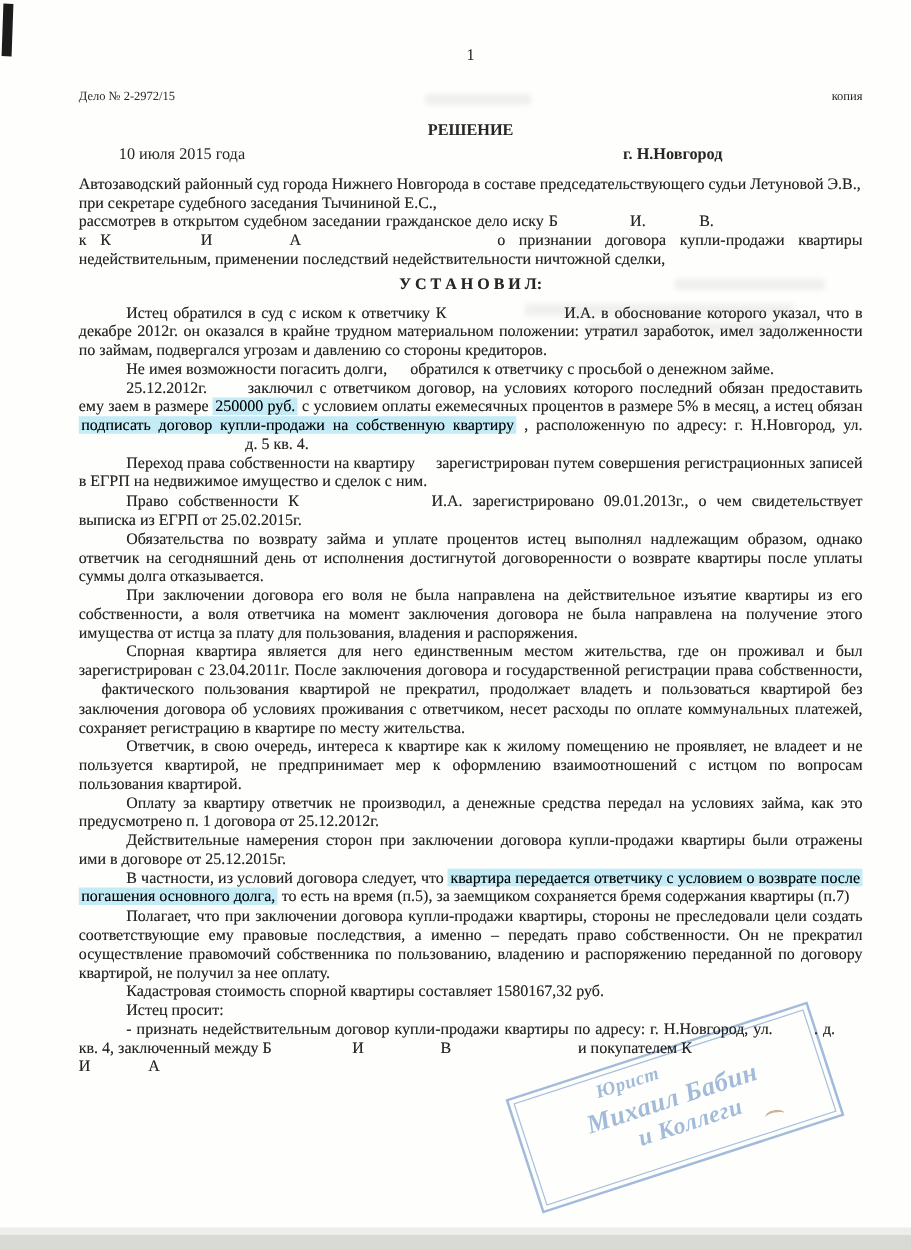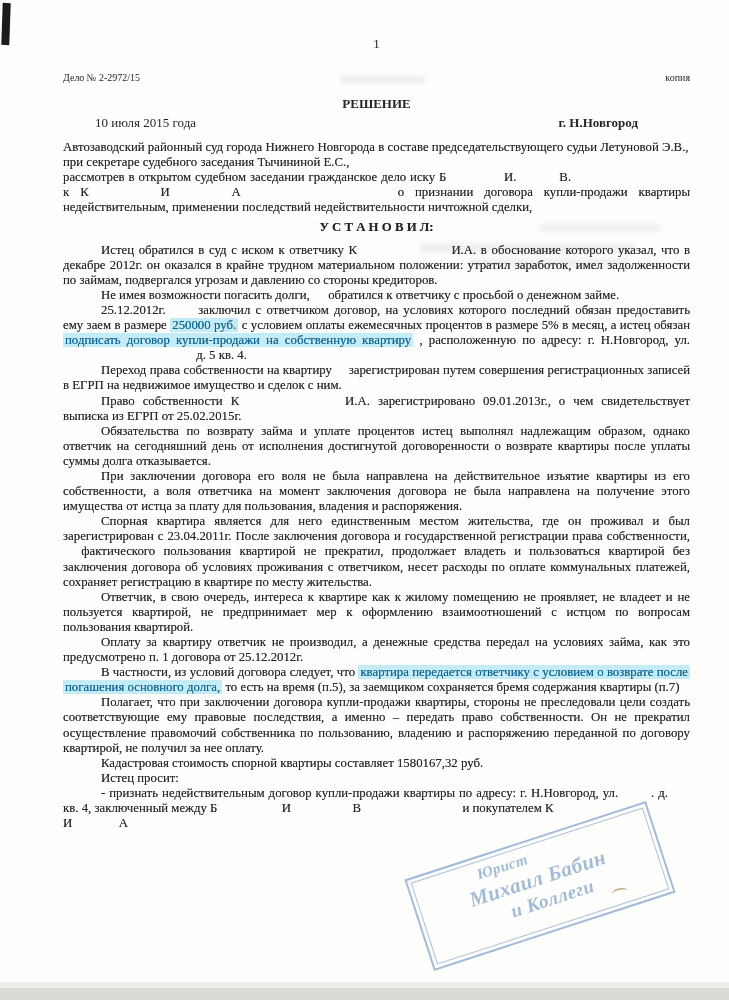--- a/index.html
+++ b/index.html
@@ -8,28 +8,28 @@
     background:#fefefd;
     font-family:"Liberation Serif","DejaVu Serif",serif;
     color:#262626;
   }
   .content{position:absolute;left:63px;top:0;width:627px;}
   .pageno{ text-align:center;margin-top:36px;font-size:13px;}
   .row1{display:flex;justify-content:space-between;margin-top:20px;font-size:10px;}
   .title-block{text-align:center;font-weight:bold;margin-top:13px;font-size:13px;line-height:16px;}
   .row2{display:flex;justify-content:space-between;margin-top:3px;font-size:13px;gap:32px;}
   .row2 .date{margin-left:32px;}
-  .row2 .city{font-weight:bold;margin-right:52px;}
+  .row2 .city{font-weight:bold;margin-right:112px;}
   .bodytext{margin-top:9px;font-size:12.8px;line-height:15.1px;
     text-shadow:0 0 0.4px rgba(40,40,40,0.55);}
   .para{text-align:justify;}
   .para.indent{text-indent:38px;}
   .para.center{text-align:center;font-weight:bold;margin:5px 0 7px;text-indent:0;}
   .gap{display:inline-block;height:2px;}
-  .hl{background:#c4ecf7;color:#0369a1;padding:0 2px;box-decoration-break:clone;}
+  .hl{background:#c4ecf7;color:#000000;padding:0 2px;box-decoration-break:clone;}
   
   .corner-mark{position:absolute;left:2px;top:3px;width:8px;height:42px;background:#1c1c1c;transform:rotate(2deg);}
   .scan-bottom{position:absolute;left:0;right:0;bottom:0;height:12px;background:#d9d9d6;}
   .scan-bottom-fade{position:absolute;left:0;right:0;bottom:12px;height:6px;background:#ededeb;}
   .smudge{position:absolute;background:#8a8a8a;opacity:.12;filter:blur(2px);border-radius:3px;}
   .ink-speck{position:absolute;left:612px;top:888px;width:16px;height:7px;
     border-top:2px solid rgba(160,120,60,.55);border-radius:50%;transform:rotate(-12deg);}
   
   .stamp{position:absolute;left:413px;top:838px;width:250px;height:92px;
     transform:rotate(-18deg);border:2px solid rgba(122,158,205,.75);
@@ -71,20 +71,21 @@
       <div class="para indent"><span>Истец обратился в суд с иском к ответчику К</span> <span class="gap" style="width: 85px;"></span> <span>И.А. в обоснование которого указал, что в декабре 2012г. он оказался в крайне трудном материальном положении: утратил заработок, имел задолженности по займам, подвергался угрозам и давлению со стороны кредиторов.</span> </div>
       <div class="para indent"><span>Не имея возможности погасить долги,</span> <span class="gap" style="width: 12px;"></span> <span>обратился к ответчику с просьбой о денежном займе.</span> </div>
       <div class="para indent"><span>25.12.2012г.</span> <span class="gap" style="width: 22px;"></span> <span>заключил с ответчиком договор, на условиях которого последний обязан предоставить ему заем в размере </span> <span class="hl">250000 руб.</span> <span> с условием оплаты ежемесячных процентов в размере 5% в месяц, а истец обязан </span> <span class="hl">подписать договор купли-продажи на собственную квартиру</span> <span>, расположенную по адресу: г. Н.Новгород, ул.</span> <span class="gap" style="width: 130px;"></span> <span>д. 5 кв. 4.</span> </div>
       <div class="para indent"><span>Переход права собственности на квартиру</span> <span class="gap" style="width: 10px;"></span> <span>зарегистрирован путем совершения регистрационных записей в ЕГРП на недвижимое имущество и сделок с ним.</span> </div>
       <div class="para indent"><span>Право собственности К</span> <span class="gap" style="width: 90px;"></span> <span>И.А. зарегистрировано 09.01.2013г., о чем свидетельствует выписка из ЕГРП от 25.02.2015г.</span> </div>
       <div class="para indent"><span>Обязательства по возврату займа и уплате процентов истец выполнял надлежащим образом, однако ответчик на сегодняшний день от исполнения достигнутой договоренности о возврате квартиры после уплаты суммы долга отказывается.</span> </div>
       <div class="para indent"><span>При заключении договора его воля не была направлена на действительное изъятие квартиры из его собственности, а воля ответчика на момент заключения договора не была направлена на получение этого имущества от истца за плату для пользования, владения и распоряжения.</span> </div>
       <div class="para indent"><span>Спорная квартира является для него единственным местом жительства, где он проживал и был зарегистрирован с 23.04.2011г. После заключения договора и государственной регистрации права собственности,</span> <span class="gap" style="width: 10px;"></span> <span>фактического пользования квартирой не прекратил, продолжает владеть и пользоваться квартирой без заключения договора об условиях проживания с ответчиком, несет расходы по оплате коммунальных платежей, сохраняет регистрацию в квартире по месту жительства.</span> </div>
       <div class="para indent"><span>Ответчик, в свою очередь, интереса к квартире как к жилому помещению не проявляет, не владеет и не пользуется квартирой, не предпринимает мер к оформлению взаимоотношений с истцом по вопросам пользования квартирой.</span> </div>
       <div class="para indent"><span>Оплату за квартиру ответчик не производил, а денежные средства передал на условиях займа, как это предусмотрено п. 1 договора от 25.12.2012г.</span> </div>
+      <div class="para indent"><span>Действительные намерения сторон при заключении договора купли-продажи квартиры были отражены ими в договоре от 25.12.2015г.</span> </div>
       <div class="para indent"><span>В частности, из условий договора следует, что </span> <span class="hl">квартира передается ответчику с условием о возврате после погашения основного долга,</span> <span> то есть на время (п.5), за заемщиком сохраняется бремя содержания квартиры (п.7)</span> </div>
       <div class="para indent"><span>Полагает, что при заключении договора купли-продажи квартиры, стороны не преследовали цели создать соответствующие ему правовые последствия, а именно – передать право собственности. Он не прекратил осуществление правомочий собственника по пользованию, владению и распоряжению переданной по договору квартирой, не получил за нее оплату.</span> </div>
       <div class="para indent"><span>Кадастровая стоимость спорной квартиры составляет 1580167,32 руб.</span> </div>
       <div class="para indent"><span>Истец просит:</span> </div>
       <div class="para indent"><span>- признать недействительным договор купли-продажи квартиры по адресу: г. Н.Новгород, ул.</span> <span class="gap" style="width: 25px;"></span> <span>. д.</span> <span class="gap" style="width: 18px;"></span> <span>кв. 4, заключенный между Б</span> <span class="gap" style="width: 58px;"></span> <span>И</span> <span class="gap" style="width: 55px;"></span> <span>В</span> <span class="gap" style="width: 95px;"></span> <span>и покупателем К</span> </div>
       <div class="para"><span>И</span> <span class="gap" style="width: 40px;"></span> <span>А</span> </div>
     </div>
 </div>
 
 <div class="stamp">

